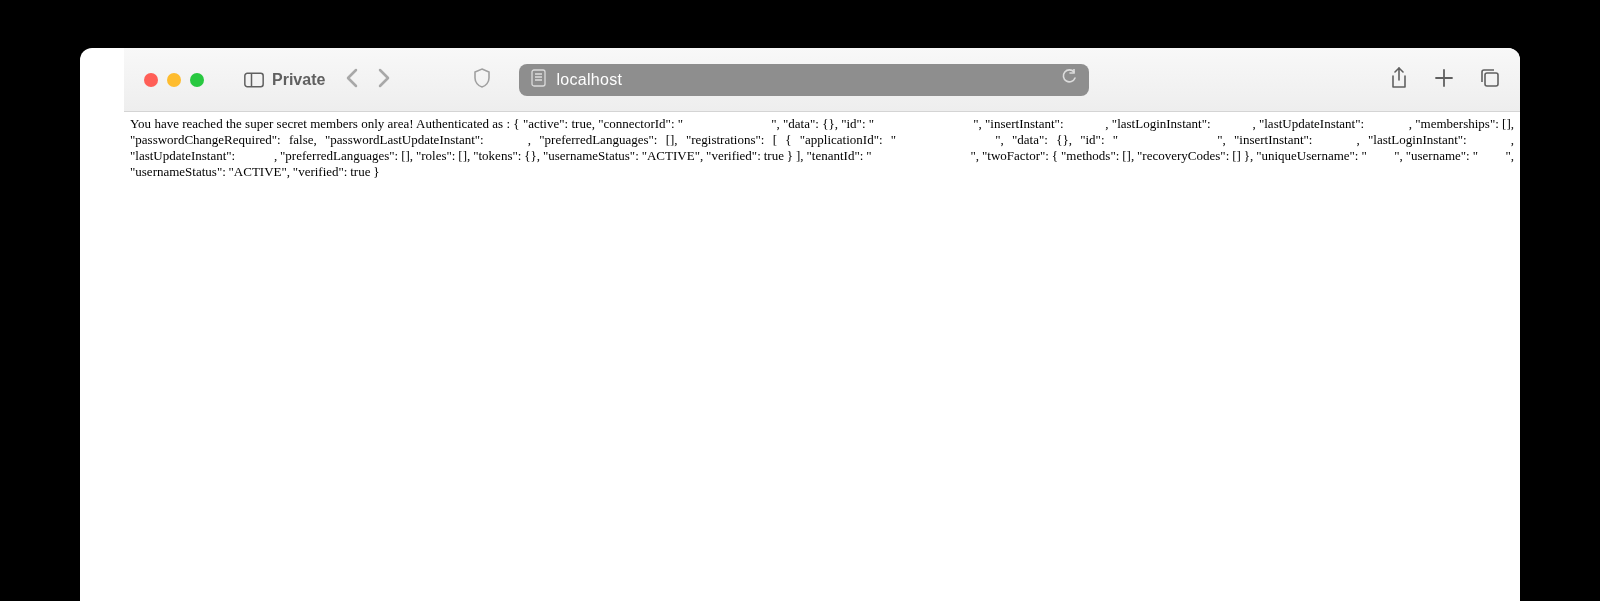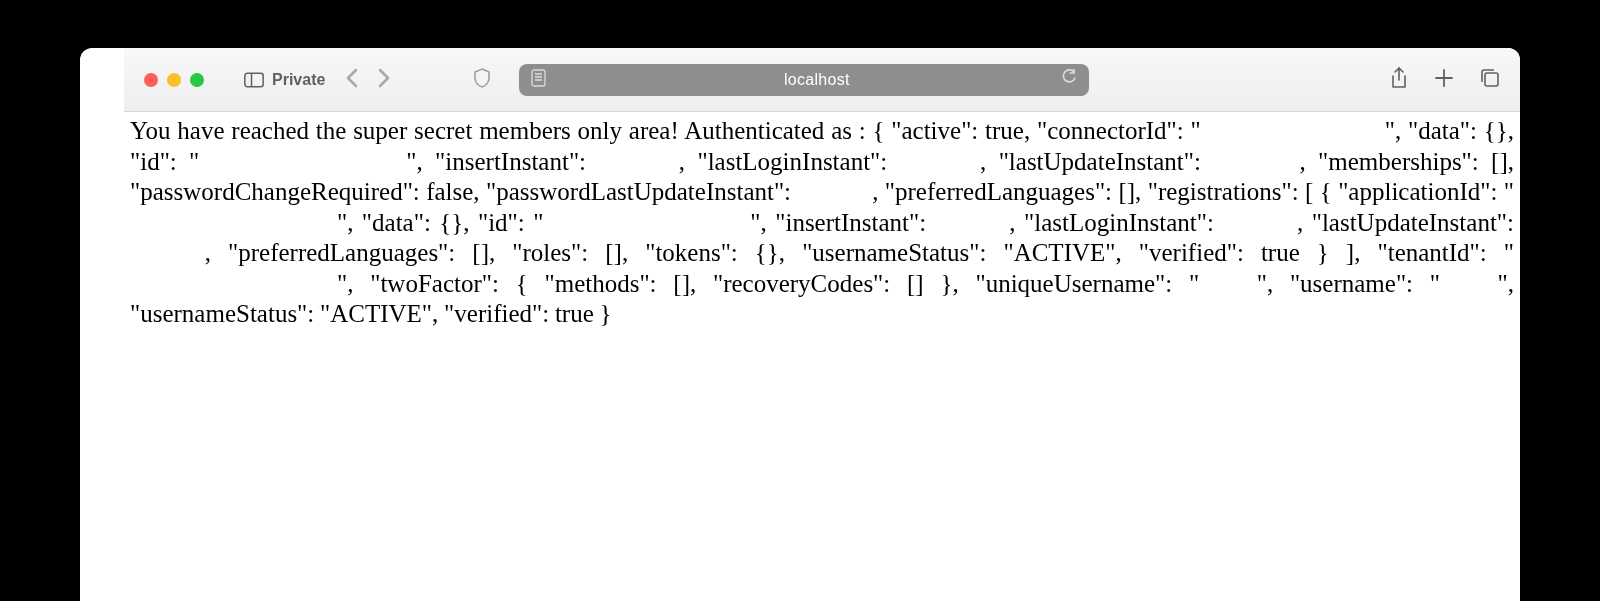--- a/index.html
+++ b/index.html
@@ -109,21 +109,21 @@
       position: relative;
     }
     
     .address-reader-icon {
       color: #dcdcdc;
       flex-shrink: 0;
     }
     
     .address-text {
       flex: 1;
-      text-align: center;
+      text-align: left;
       color: #fff;
       font-size: 16px;
       font-weight: 400;
       letter-spacing: 0.3px;
     }
     
     .reload-icon {
       color: #dcdcdc;
       flex-shrink: 0;
       position: absolute;
@@ -140,21 +140,21 @@
     
     .right-icons > * {
       cursor: pointer;
     }
     
     .content {
       flex: 1;
       padding: 4px 6px;
       background: #fff;
       font-family: "Times New Roman", Times, serif;
-      font-size: 25px;
+      font-size: 13px;
       line-height: 1.22;
       color: #000;
       text-align: justify;
       word-spacing: -0.5px;
     }
     
     .content-text {
       white-space: normal;
     }
     

